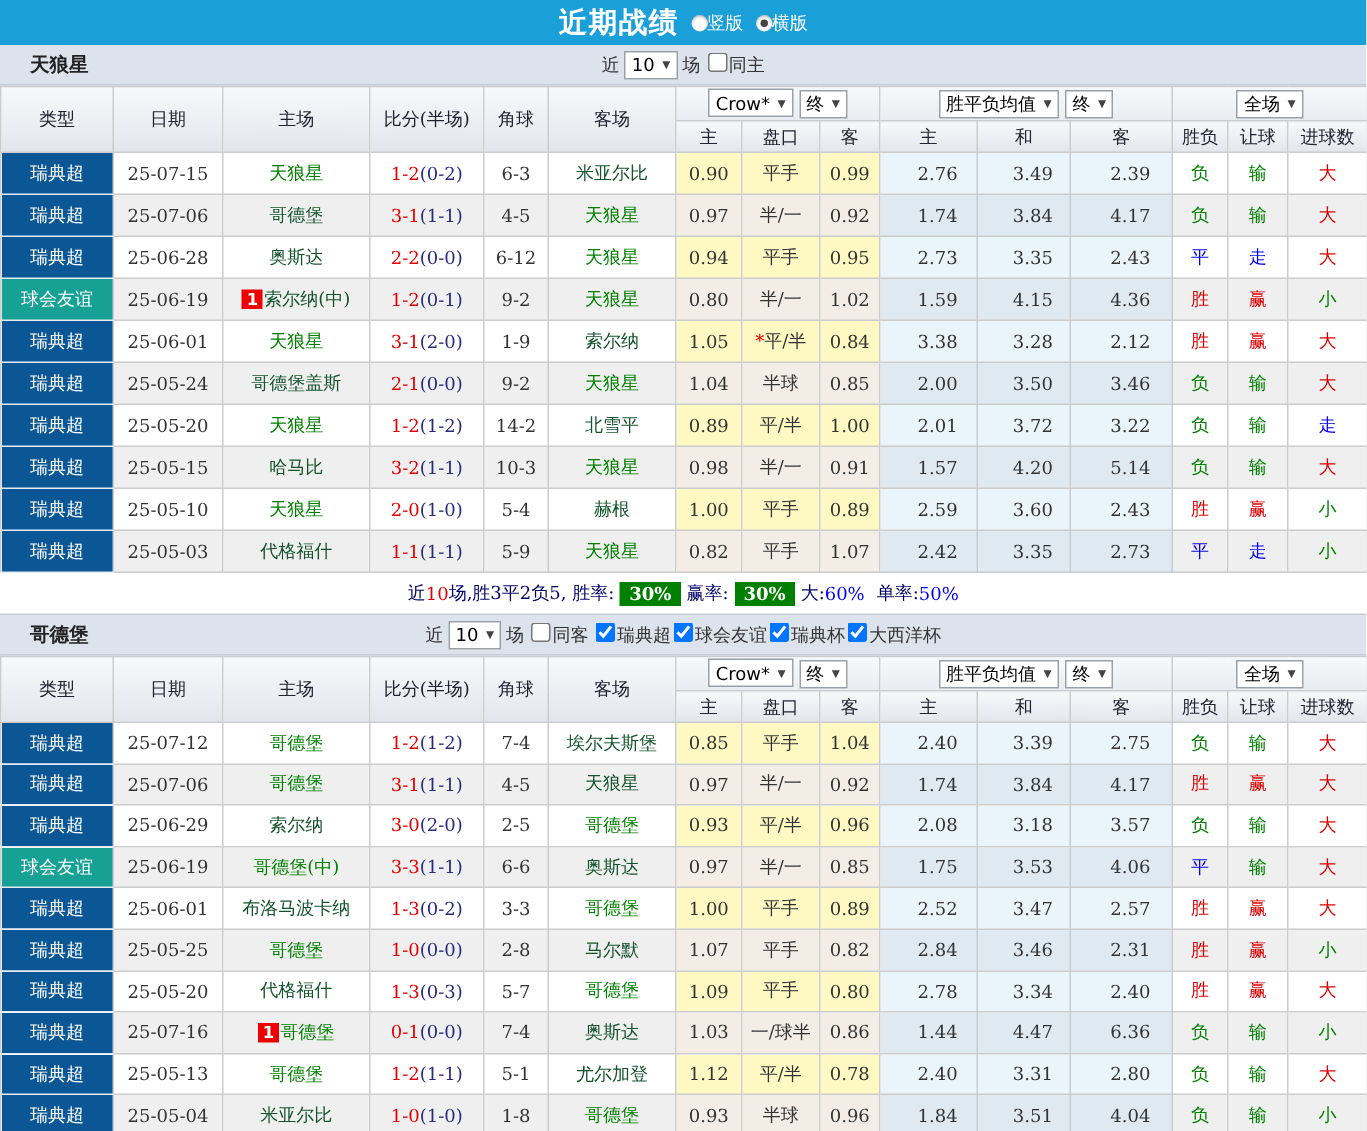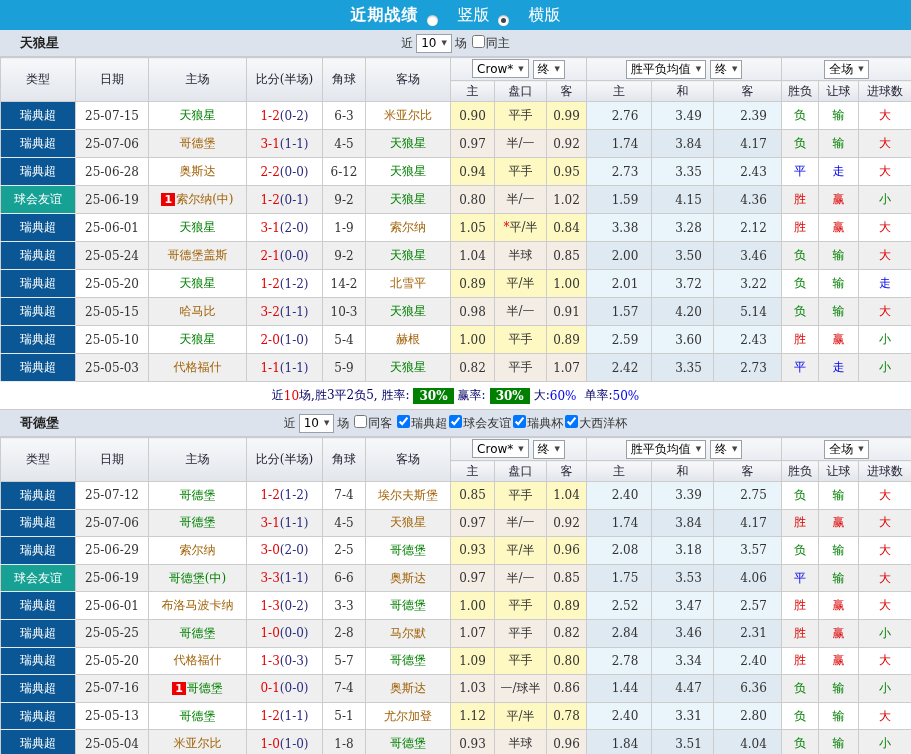--- a/index.html
+++ b/index.html
@@ -1,20 +1,20 @@
 <!DOCTYPE html>
 <html><head>
 <meta charset="utf-8">
 <style>
   html,body{margin:0;padding:0;background:#fff;}
   body{width:911px;font-family:"DejaVu Sans","Liberation Sans",sans-serif;font-size:12px;color:#333;}
   
   .topbar{height:30px;background:#1a9fd9;display:flex;align-items:center;justify-content:center;gap:8px;color:#fff;}
-  .topbar .title{font-weight:bold;font-size:16px;letter-spacing:1px;}
-  .radio-wrap{display:flex;align-items:flex-end;gap:20px;font-size:16px;cursor:pointer;}
+  .topbar .title{font-weight:bold;font-size:19px;letter-spacing:1px;}
+  .radio-wrap{display:flex;align-items:center;gap:0;font-size:12px;cursor:pointer;}
   .dot{width:11px;height:11px;border-radius:50%;background:#fff;display:inline-block;position:relative;box-shadow:inset 0 1px 2px rgba(0,0,0,.3);}
   .dot.on::after{content:"";position:absolute;left:3px;top:3px;width:5px;height:5px;border-radius:50%;background:#444;}
   
   .sec-head{height:26px;background:#dde3ec;border-bottom:1px solid #c6cdd8;position:relative;display:flex;align-items:center;}
   .team-name{position:absolute;left:20px;font-weight:bold;font-size:13px;color:#222;font-family:"DejaVu Serif","Liberation Serif",serif;}
   .filters{margin:0 auto;display:flex;align-items:center;gap:3px;font-family:"DejaVu Serif","Liberation Serif",serif;}
   .filters label{display:inline-flex;align-items:flex-start;cursor:pointer;}
   .filters input[type=checkbox]{width:13px;height:13px;margin:0 1px 0 2px;}
   .sel{display:inline-flex;align-items:center;gap:5px;background:#fff;border:1px solid #9aa0a8;height:17px;padding:0 4px;font-size:12px;color:#000;cursor:pointer;font-family:"DejaVu Sans","Liberation Sans",sans-serif;}
   .sel .arrow{font-size:7px;color:#444;}
@@ -27,21 +27,21 @@
   th.grp{background:linear-gradient(#f7f8fa,#e9ecf1);}
   tbody tr{height:28px;}
   section[data-sec="1"] tbody tr{height:27.6px;}
   tbody tr:nth-child(even){background:#efefef;}
   td.c-type{background:#0b5795;color:#fff;border-bottom-color:#e6ebf1;}
   td.c-type.friendly{background:#17a195;}
   td.c-o{background:#fef9c3;}
   tbody tr:nth-child(even) td.c-o{background:#f3ede5;}
   td.c-m{background:#eaf4fb;padding-left:12px;}
   tbody tr:nth-child(even) td.c-m{background:#dfe9f2;}
-  .tname{color:#a16207;}
+  .tname{color:#14532d;}
   .tname.self{color:#008000;}
   .ft{color:#e60000;}
   .ht{color:#2a2a80;}
   .star{color:#e60000;}
   .badge1{display:inline-block;background:#ee0000;color:#fff;font-weight:bold;font-size:11px;line-height:13px;padding:0 3px;margin-right:1px;font-family:"DejaVu Sans","Liberation Sans",sans-serif;}
   .red{color:#dd0000;}
   .blue{color:#0000ee;}
   .green{color:#008000;}
   
   .summary{height:27px;border-bottom:1px solid #ccc;display:flex;align-items:center;justify-content:center;background:#fff;color:#000066;font-family:"DejaVu Serif","Liberation Serif",serif;}

